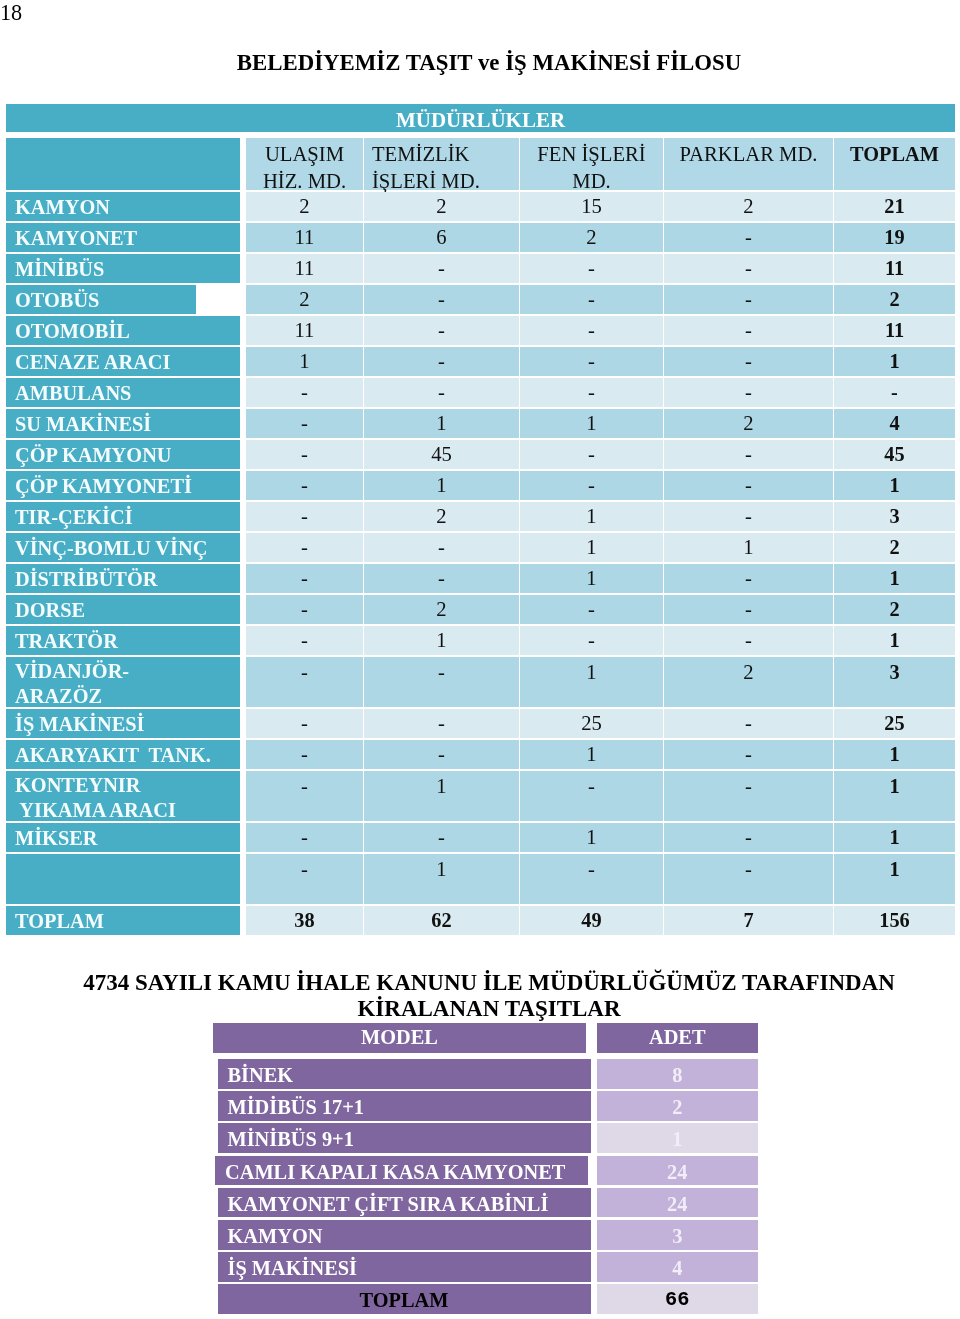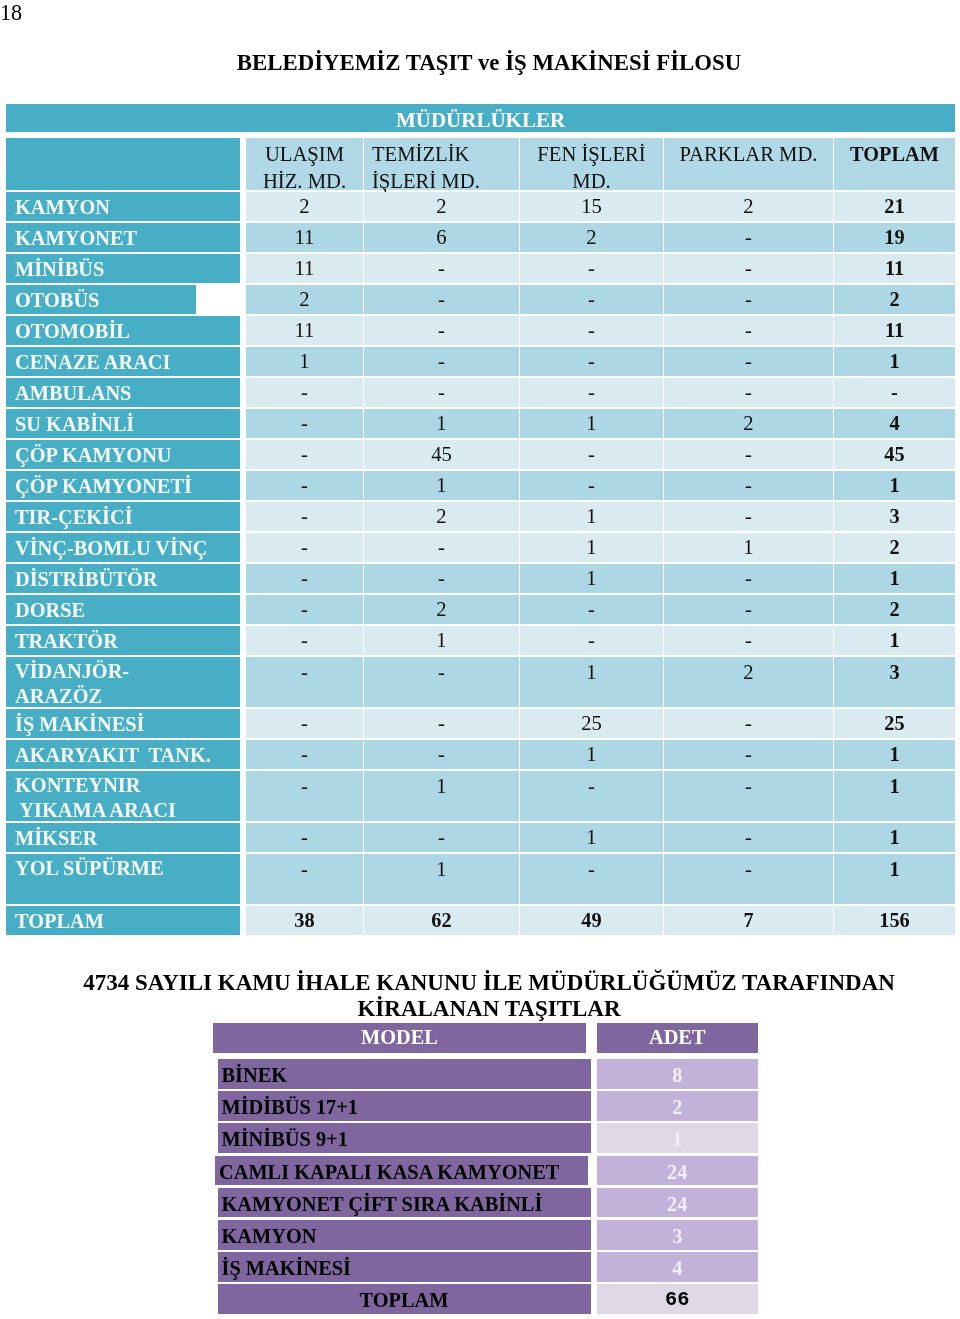--- a/index.html
+++ b/index.html
@@ -17,21 +17,21 @@
   .cell{position:absolute;box-sizing:border-box;}
   .grouphdr{background:#48AEC5;color:#ffffff;font-weight:bold;font-size:21px;text-align:center;}
   .lbl{background:#48AEC5;color:#F4FCFE;font-weight:bold;font-size:20.35px;padding-left:9px;}
   .hdr{background:#B0D8E6;color:#111;font-size:20.65px;text-align:center;}
   .cA{background:#D9EAF1;color:#111;font-size:20.65px;text-align:center;}
   .cB{background:#AED7E5;color:#111;font-size:20.65px;text-align:center;}
   .bold{font-weight:bold;font-size:20.35px;}
 
   .s2-title{position:absolute;left:0;width:978px;top:970px;text-align:center;font-weight:bold;font-size:23px;color:#000;line-height:26px;}
   .p-hdr{background:#7F669F;color:#fff;font-weight:bold;font-size:20.35px;text-align:center;white-space:nowrap;}
-  .p-lbl{background:#7F669F;color:#000000;font-weight:bold;font-size:20.35px;padding-left:4px;white-space:nowrap;}
+  .p-lbl{background:#7F669F;color:#ffffff;font-weight:bold;font-size:20.35px;padding-left:10px;white-space:nowrap;}
   .p-val{background:#C2B1D9;color:#F1EEF7;font-weight:bold;font-size:20.35px;text-align:center;}
   .p-val-lt{background:#DED8E7;}
   .p-val-tot{background:#DED8E7;color:#000;font-family:Liberation Mono, monospace;}
   .p-tot-lbl{background:#7F669F;color:#000;font-weight:bold;font-size:20.35px;text-align:center;white-space:nowrap;}
 </style>
 </head>
 <body>
 
 <div class="page">
   <div class="pagenum">18</div>
@@ -93,21 +93,21 @@
       <div class="cell cB" style="left:364px;top:347px;width:155px;height:28.5px;line-height:29.5px">-</div>
       <div class="cell cB" style="left:520px;top:347px;width:143px;height:28.5px;line-height:29.5px">-</div>
       <div class="cell cB" style="left:664px;top:347px;width:169px;height:28.5px;line-height:29.5px">-</div>
       <div class="cell cB bold" style="left:834px;top:347px;width:121px;height:28.5px;line-height:29.5px">1</div>
       <div class="cell lbl" style="left:6px;top:378px;width:234px;height:28.5px;line-height:31.5px;white-space:pre">AMBULANS</div>
       <div class="cell cA" style="left:246px;top:378px;width:117px;height:28.5px;line-height:29.5px">-</div>
       <div class="cell cA" style="left:364px;top:378px;width:155px;height:28.5px;line-height:29.5px">-</div>
       <div class="cell cA" style="left:520px;top:378px;width:143px;height:28.5px;line-height:29.5px">-</div>
       <div class="cell cA" style="left:664px;top:378px;width:169px;height:28.5px;line-height:29.5px">-</div>
       <div class="cell cA bold" style="left:834px;top:378px;width:121px;height:28.5px;line-height:29.5px">-</div>
-      <div class="cell lbl" style="left:6px;top:409px;width:234px;height:28.5px;line-height:31.5px;white-space:pre">SU KABİNLİ</div>
+      <div class="cell lbl" style="left:6px;top:409px;width:234px;height:28.5px;line-height:31.5px;white-space:pre">SU MAKİNESİ</div>
       <div class="cell cB" style="left:246px;top:409px;width:117px;height:28.5px;line-height:29.5px">-</div>
       <div class="cell cB" style="left:364px;top:409px;width:155px;height:28.5px;line-height:29.5px">1</div>
       <div class="cell cB" style="left:520px;top:409px;width:143px;height:28.5px;line-height:29.5px">1</div>
       <div class="cell cB" style="left:664px;top:409px;width:169px;height:28.5px;line-height:29.5px">2</div>
       <div class="cell cB bold" style="left:834px;top:409px;width:121px;height:28.5px;line-height:29.5px">4</div>
       <div class="cell lbl" style="left:6px;top:440px;width:234px;height:28.5px;line-height:31.5px;white-space:pre">ÇÖP KAMYONU</div>
       <div class="cell cA" style="left:246px;top:440px;width:117px;height:28.5px;line-height:29.5px">-</div>
       <div class="cell cA" style="left:364px;top:440px;width:155px;height:28.5px;line-height:29.5px">45</div>
       <div class="cell cA" style="left:520px;top:440px;width:143px;height:28.5px;line-height:29.5px">-</div>
       <div class="cell cA" style="left:664px;top:440px;width:169px;height:28.5px;line-height:29.5px">-</div>
@@ -171,21 +171,21 @@
       <div class="cell cB" style="left:364px;top:771px;width:155px;height:49.5px;line-height:30px">1</div>
       <div class="cell cB" style="left:520px;top:771px;width:143px;height:49.5px;line-height:30px">-</div>
       <div class="cell cB" style="left:664px;top:771px;width:169px;height:49.5px;line-height:30px">-</div>
       <div class="cell cB bold" style="left:834px;top:771px;width:121px;height:49.5px;line-height:30px">1</div>
       <div class="cell lbl" style="left:6px;top:823px;width:234px;height:28.5px;line-height:31.5px;white-space:pre">MİKSER</div>
       <div class="cell cB" style="left:246px;top:823px;width:117px;height:28.5px;line-height:29.5px">-</div>
       <div class="cell cB" style="left:364px;top:823px;width:155px;height:28.5px;line-height:29.5px">-</div>
       <div class="cell cB" style="left:520px;top:823px;width:143px;height:28.5px;line-height:29.5px">1</div>
       <div class="cell cB" style="left:664px;top:823px;width:169px;height:28.5px;line-height:29.5px">-</div>
       <div class="cell cB bold" style="left:834px;top:823px;width:121px;height:28.5px;line-height:29.5px">1</div>
-      <div class="cell lbl" style="left:6px;top:854px;width:234px;height:49.5px;line-height:25px;padding-top:2px;white-space:pre"><div>YOL SÜPÜRME</div></div>
+      <div class="cell lbl" style="left:6px;top:854px;width:234px;height:49.5px;line-height:25px;padding-top:2px;white-space:pre"></div>
       <div class="cell cB" style="left:246px;top:854px;width:117px;height:49.5px;line-height:30px">-</div>
       <div class="cell cB" style="left:364px;top:854px;width:155px;height:49.5px;line-height:30px">1</div>
       <div class="cell cB" style="left:520px;top:854px;width:143px;height:49.5px;line-height:30px">-</div>
       <div class="cell cB" style="left:664px;top:854px;width:169px;height:49.5px;line-height:30px">-</div>
       <div class="cell cB bold" style="left:834px;top:854px;width:121px;height:49.5px;line-height:30px">1</div>
       <div class="cell lbl" style="left:6px;top:906px;width:234px;height:28.5px;line-height:31.5px;white-space:pre">TOPLAM</div>
       <div class="cell cA bold" style="left:246px;top:906px;width:117px;height:28.5px;line-height:29.5px">38</div>
       <div class="cell cA bold" style="left:364px;top:906px;width:155px;height:28.5px;line-height:29.5px">62</div>
       <div class="cell cA bold" style="left:520px;top:906px;width:143px;height:28.5px;line-height:29.5px">49</div>
       <div class="cell cA bold" style="left:664px;top:906px;width:169px;height:28.5px;line-height:29.5px">7</div>

